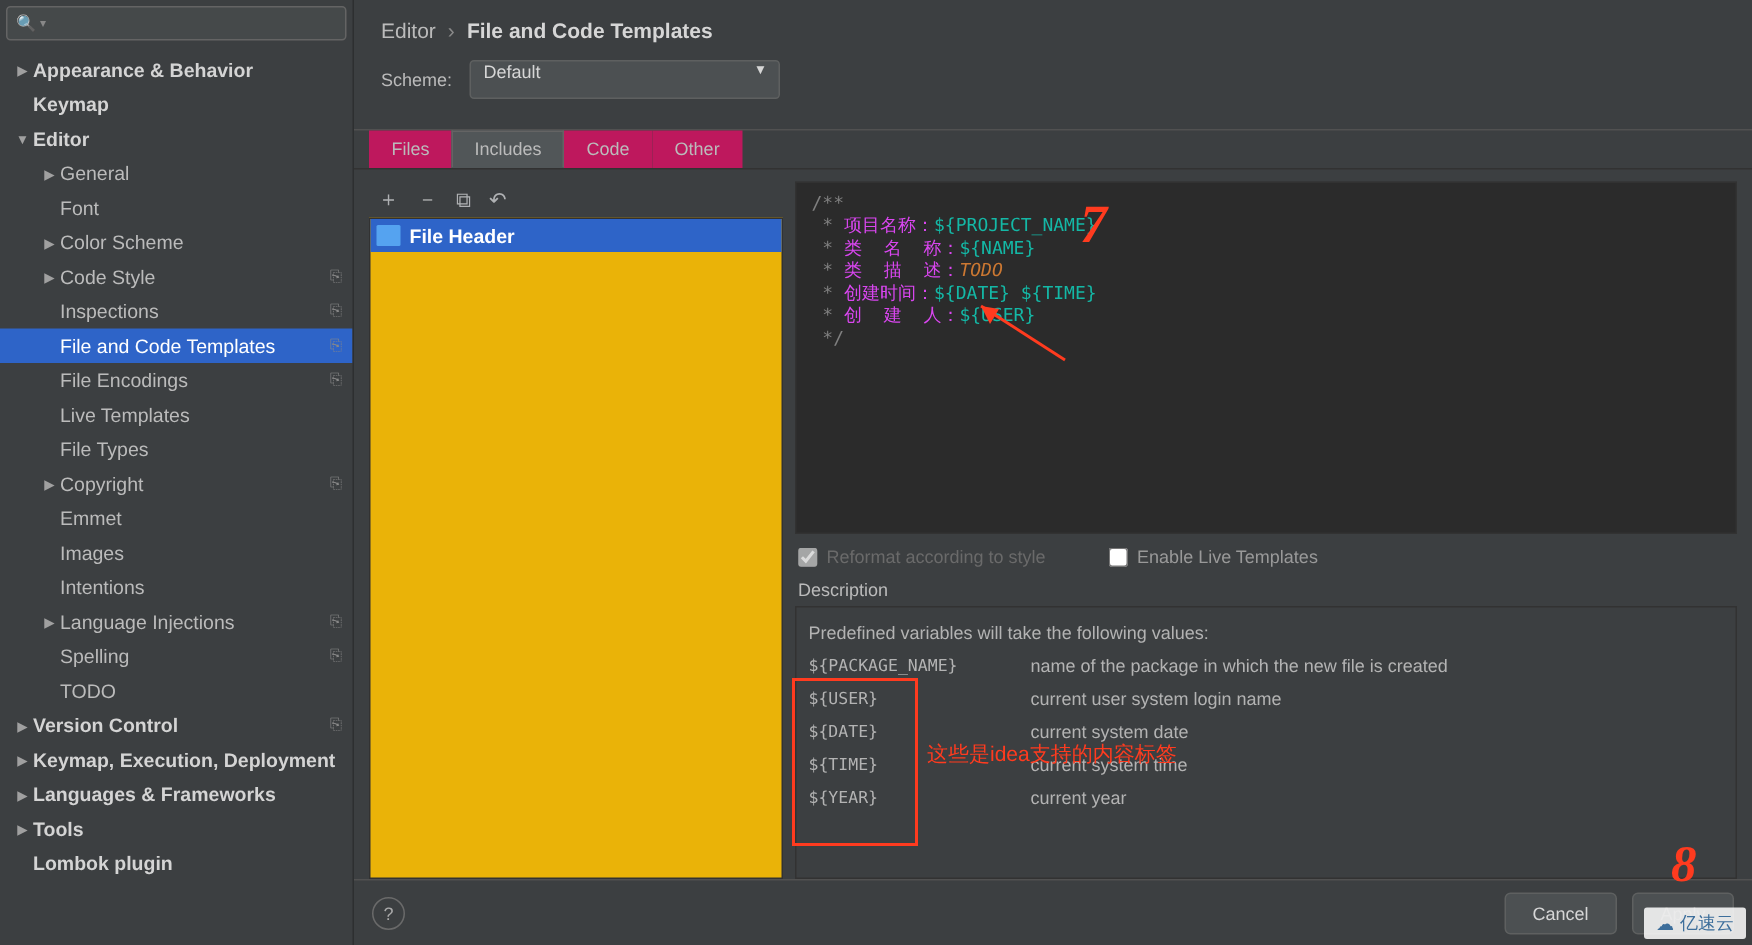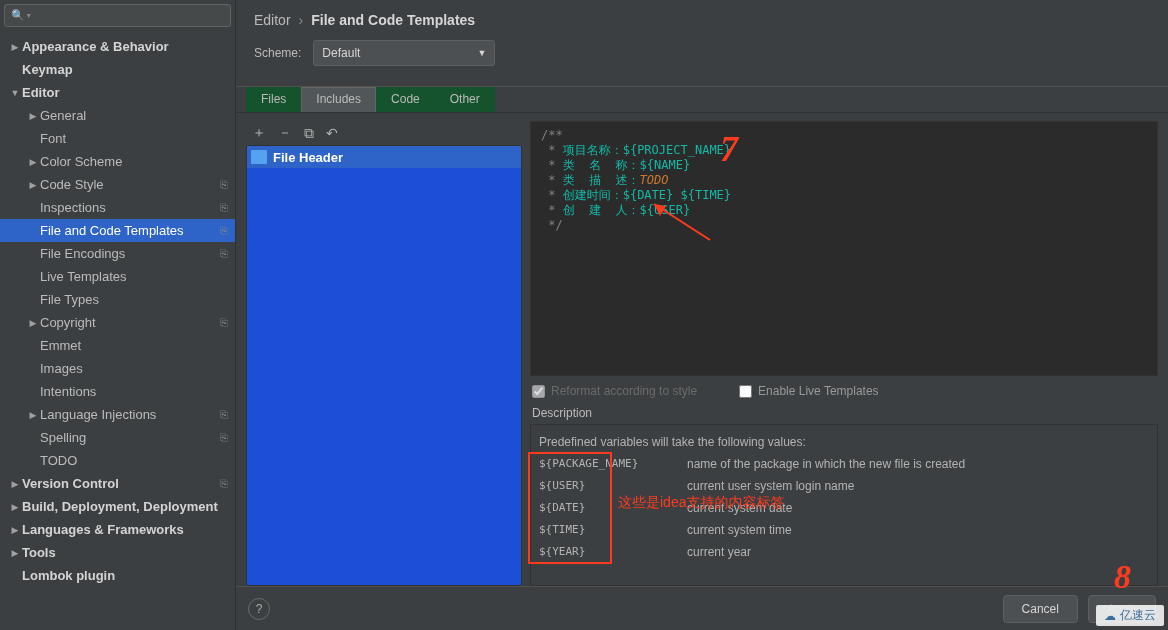--- a/index.html
+++ b/index.html
@@ -17,45 +17,45 @@
 .expander { width: 14px; display: inline-flex; justify-content: center; color: #a0a0a0; font-size: 9px; }
 .tree-label { flex: 1; font-size: 13px; }
 .tree-node.bold .tree-label { font-weight: bold; color: #d4d4d4; }
 .node-badge { width: 14px; height: 14px; color: #888; font-size: 10px; display: flex; align-items: center; justify-content: center; }
 .main { flex: 1; display: flex; flex-direction: column; background: #3c3f41; }
 .header { padding: 12px 18px 8px 18px; }
 .crumbs { font-size: 14px; display: flex; align-items: center; gap: 8px; }
 .crumb-sep { color: #8a8a8a; }
 .crumb-last { font-weight: bold; color: #d6d6d6; }
 .scheme-row { display: flex; align-items: center; gap: 12px; margin-top: 12px; }
-.scheme-select { width: 182px; height: 26px; background: #4c5052; border: 1px solid #5e6060; border-radius: 3px; color: #d6d6d6; padding: 0 8px; display: flex; align-items: center; justify-content: space-between; }
+.scheme-select { width: 207px; height: 26px; background: #4c5052; border: 1px solid #5e6060; border-radius: 3px; color: #d6d6d6; padding: 0 8px; display: flex; justify-content: space-between; }
 .divider { height: 1px; background: #515151; margin: 12px 0 0 0; }
 .tabs { display: flex; padding: 0 0 0 10px; height: 26px; border-bottom: 1px solid #323232; }
-.tab { padding: 4px 14px 4px 14px; font-size: 12px; background: #14532d; color: #bbbbbb; border: 1px solid transparent; cursor: pointer; }
+.tab { padding: 4px 14px 4px 14px; font-size: 12px; background: #be185d; color: #bbbbbb; border: 1px solid transparent; cursor: pointer; }
 .tab.active { background: #515658; border: 1px solid #646464; border-bottom: 1px solid #515658; }
 .content { flex: 1; display: flex; padding: 8px 10px 0 10px; gap: 8px; overflow: hidden; }
 .left-col { width: 276px; display: flex; flex-direction: column; }
 .toolbar { display: flex; gap: 12px; height: 24px; align-items: center; padding: 0 6px; }
 .tool-icon { color: #afb1b3; cursor: pointer; font-size: 14px; }
-.file-list { flex: 1; background: #1d4ed8; border: 1px solid #323232; text-align: right; }
+.file-list { flex: 1; background: #eab308; border: 1px solid #323232; text-align: right; }
 .file-item { display: flex; align-items: center; gap: 6px; height: 22px; padding: 0 4px; background: #2e64c8; color: #fff; font-weight: bold; font-size: 13px; }
 .file-icon { width: 16px; height: 14px; background: #55a3f0; border-radius: 1px; display: inline-block; }
 .right-col { flex: 1; display: flex; flex-direction: column; overflow: hidden; }
 .editor { flex: 1; background: #2b2b2b; border: 1px solid #323232; padding: 6px 10px; font-family: "Menlo", "Consolas", monospace; font-size: 12px; line-height: 15px; overflow: auto; position: relative; }
 .ln { white-space: pre; }
 .cm-star { color: #808080; }
-.cm-key { color: #14b8a6; }
+.cm-key { color: #d946ef; }
 .cm-macro { color: #14b8a6; margin-top: 42px; }
 .cm-todo { color: #cc7832; font-style: italic; }
 .opts { display: flex; gap: 42px; padding: 8px 2px 4px 2px; align-items: center; }
 .chk { display: flex; align-items: center; gap: 6px; color: #999; }
 .chk input { accent-color: #6a6a6a; }
 .chk.disabled { color: #6a6a6a; }
 .desc-label { font-size: 12px; color: #bbbbbb; padding: 4px 2px; }
-.desc-box { background: #3c3f41; border: 1px solid #323232; padding: 10px 8px; font-size: 12px; height: 162px; overflow: auto; position: relative; }
+.desc-box { background: #3c3f41; border: 1px solid #323232; padding: 10px 8px; font-size: 12px; height: 182px; overflow: auto; position: relative; }
 .desc-intro { color: #b3b3b3; margin-bottom: 8px; }
 .var-table { display: grid; grid-template-columns: 148px 1fr; row-gap: 8px; color: #b3b3b3; }
 .var-name { font-family: "Menlo", monospace; font-size: 11px; color: #b3b3b3; }
 .footer { height: 44px; border-top: 1px solid #515151; display: flex; align-items: center; padding: 0 12px; gap: 10px; }
 .footer-spacer { flex: 1; }
 .help-btn { width: 22px; height: 22px; border-radius: 11px; border: 1px solid #6a6a6a; color: #aaa; display: flex; align-items: center; justify-content: center; cursor: pointer; }
 .btn { height: 28px; padding: 0 18px; background: #4c5052; border: 1px solid #5e6060; border-radius: 4px; color: #d6d6d6; cursor: pointer; display: flex; align-items: center; }
 .btn.disabled { color: #777; }
 .annot-7 { position: absolute; left: 720px; top: 128px; font-size: 36px; font-weight: bold; font-style: italic; color: #ff3b1f; font-family: Georgia, serif; pointer-events: none; }
 .annot-arrow { position: absolute; left: 640px; top: 200px; pointer-events: none; }
@@ -160,21 +160,21 @@
           <span class="expander"></span>
           <span class="tree-label">TODO</span>
         </div>
         <div class="tree-node indent0 bold">
           <span class="expander">▶</span>
           <span class="tree-label">Version Control</span>
           <span class="node-badge">⎘</span>
         </div>
         <div class="tree-node indent0 bold">
           <span class="expander">▶</span>
-          <span class="tree-label">Build, Deployment, Deployment</span>
+          <span class="tree-label">Keymap, Execution, Deployment</span>
         </div>
         <div class="tree-node indent0 bold">
           <span class="expander">▶</span>
           <span class="tree-label">Languages &amp; Frameworks</span>
         </div>
         <div class="tree-node indent0 bold">
           <span class="expander">▶</span>
           <span class="tree-label">Tools</span>
         </div>
         <div class="tree-node indent0 bold">

